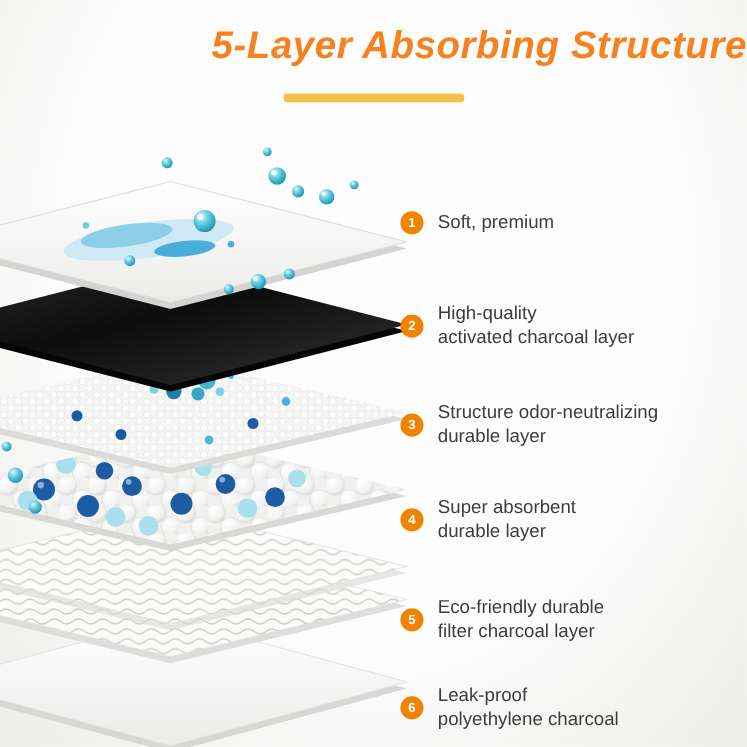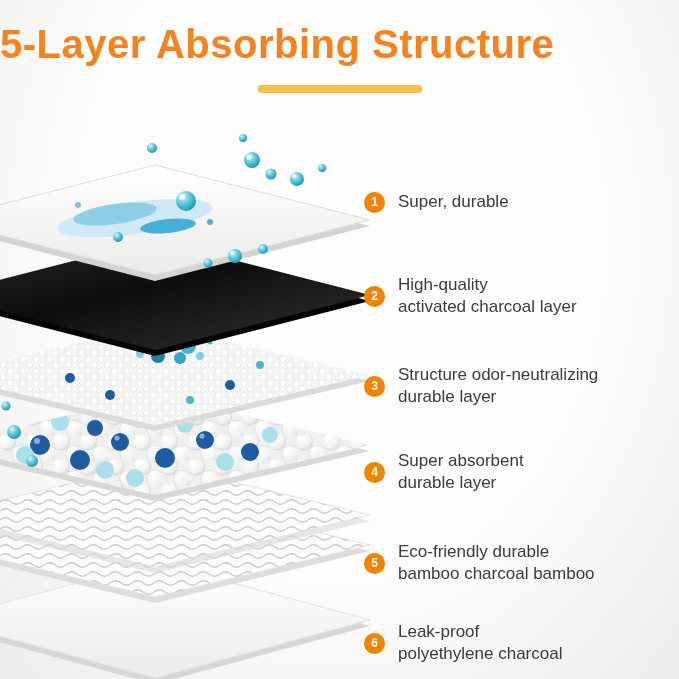--- a/index.html
+++ b/index.html
@@ -3,22 +3,22 @@
 <meta charset="utf-8">
 <style>
   html,body{margin:0;padding:0;background:#fff;}
   .canvas{
     position:relative;width:679px;height:679px;overflow:hidden;
     background:radial-gradient(ellipse at 50% 35%, #fdfdfd 55%, #ececea 100%);
     font-family:"Liberation Sans", sans-serif;
   }
   .title{
     position:absolute;top:22px;left:0;width:100%;
-    text-align:left;font-size:40px;font-weight:700;
-    color:var(--accent-orange,#F5821F);letter-spacing:.5px;margin:0;
+    text-align:right;font-size:35px;font-weight:700;
+    color:var(--accent-orange,#F5821F);letter-spacing:.5px;margin:0;font-style:italic;
   }
   .title-underline{
     position:absolute;top:85px;left:50%;transform:translateX(-50%);
     width:164px;height:8px;border-radius:3px;
     background:var(--underline-yellow,#F6C04B);
   }
   .illustration{position:absolute;left:0;top:110px;width:380px;height:569px;}
   .legend-item{
     position:absolute;left:364px;display:flex;align-items:center;gap:13px;
   }
@@ -176,21 +176,21 @@
       <circle cx="249" cy="47" r="2.5" fill="#ffffff" opacity="0.75"></circle>
       <circle cx="182" cy="87" r="3" fill="#ffffff" opacity="0.75"></circle>
       <circle cx="294" cy="66" r="2" fill="#ffffff" opacity="0.75"></circle>
       <circle cx="232" cy="143" r="2.2" fill="#ffffff" opacity="0.75"></circle>
     </g>
   </svg>
 
   <div class="legend-item" style="top:191px">
     <span class="badge">1</span>
     <span class="legend-text">
-      <span>Super, durable</span>
+      <span>Soft, premium</span>
     </span>
   </div>
   <div class="legend-item" style="top:274px">
     <span class="badge">2</span>
     <span class="legend-text">
       <span>High-quality</span>
       <span>activated charcoal layer</span>
     </span>
   </div>
   <div class="legend-item" style="top:364px">
@@ -204,21 +204,21 @@
     <span class="badge">4</span>
     <span class="legend-text">
       <span>Super absorbent</span>
       <span>durable layer</span>
     </span>
   </div>
   <div class="legend-item" style="top:541px">
     <span class="badge">5</span>
     <span class="legend-text">
       <span>Eco-friendly durable</span>
-      <span>bamboo charcoal bamboo</span>
+      <span>filter charcoal layer</span>
     </span>
   </div>
   <div class="legend-item" style="top:621px">
     <span class="badge">6</span>
     <span class="legend-text">
       <span>Leak-proof</span>
       <span>polyethylene charcoal</span>
     </span>
   </div>
 

